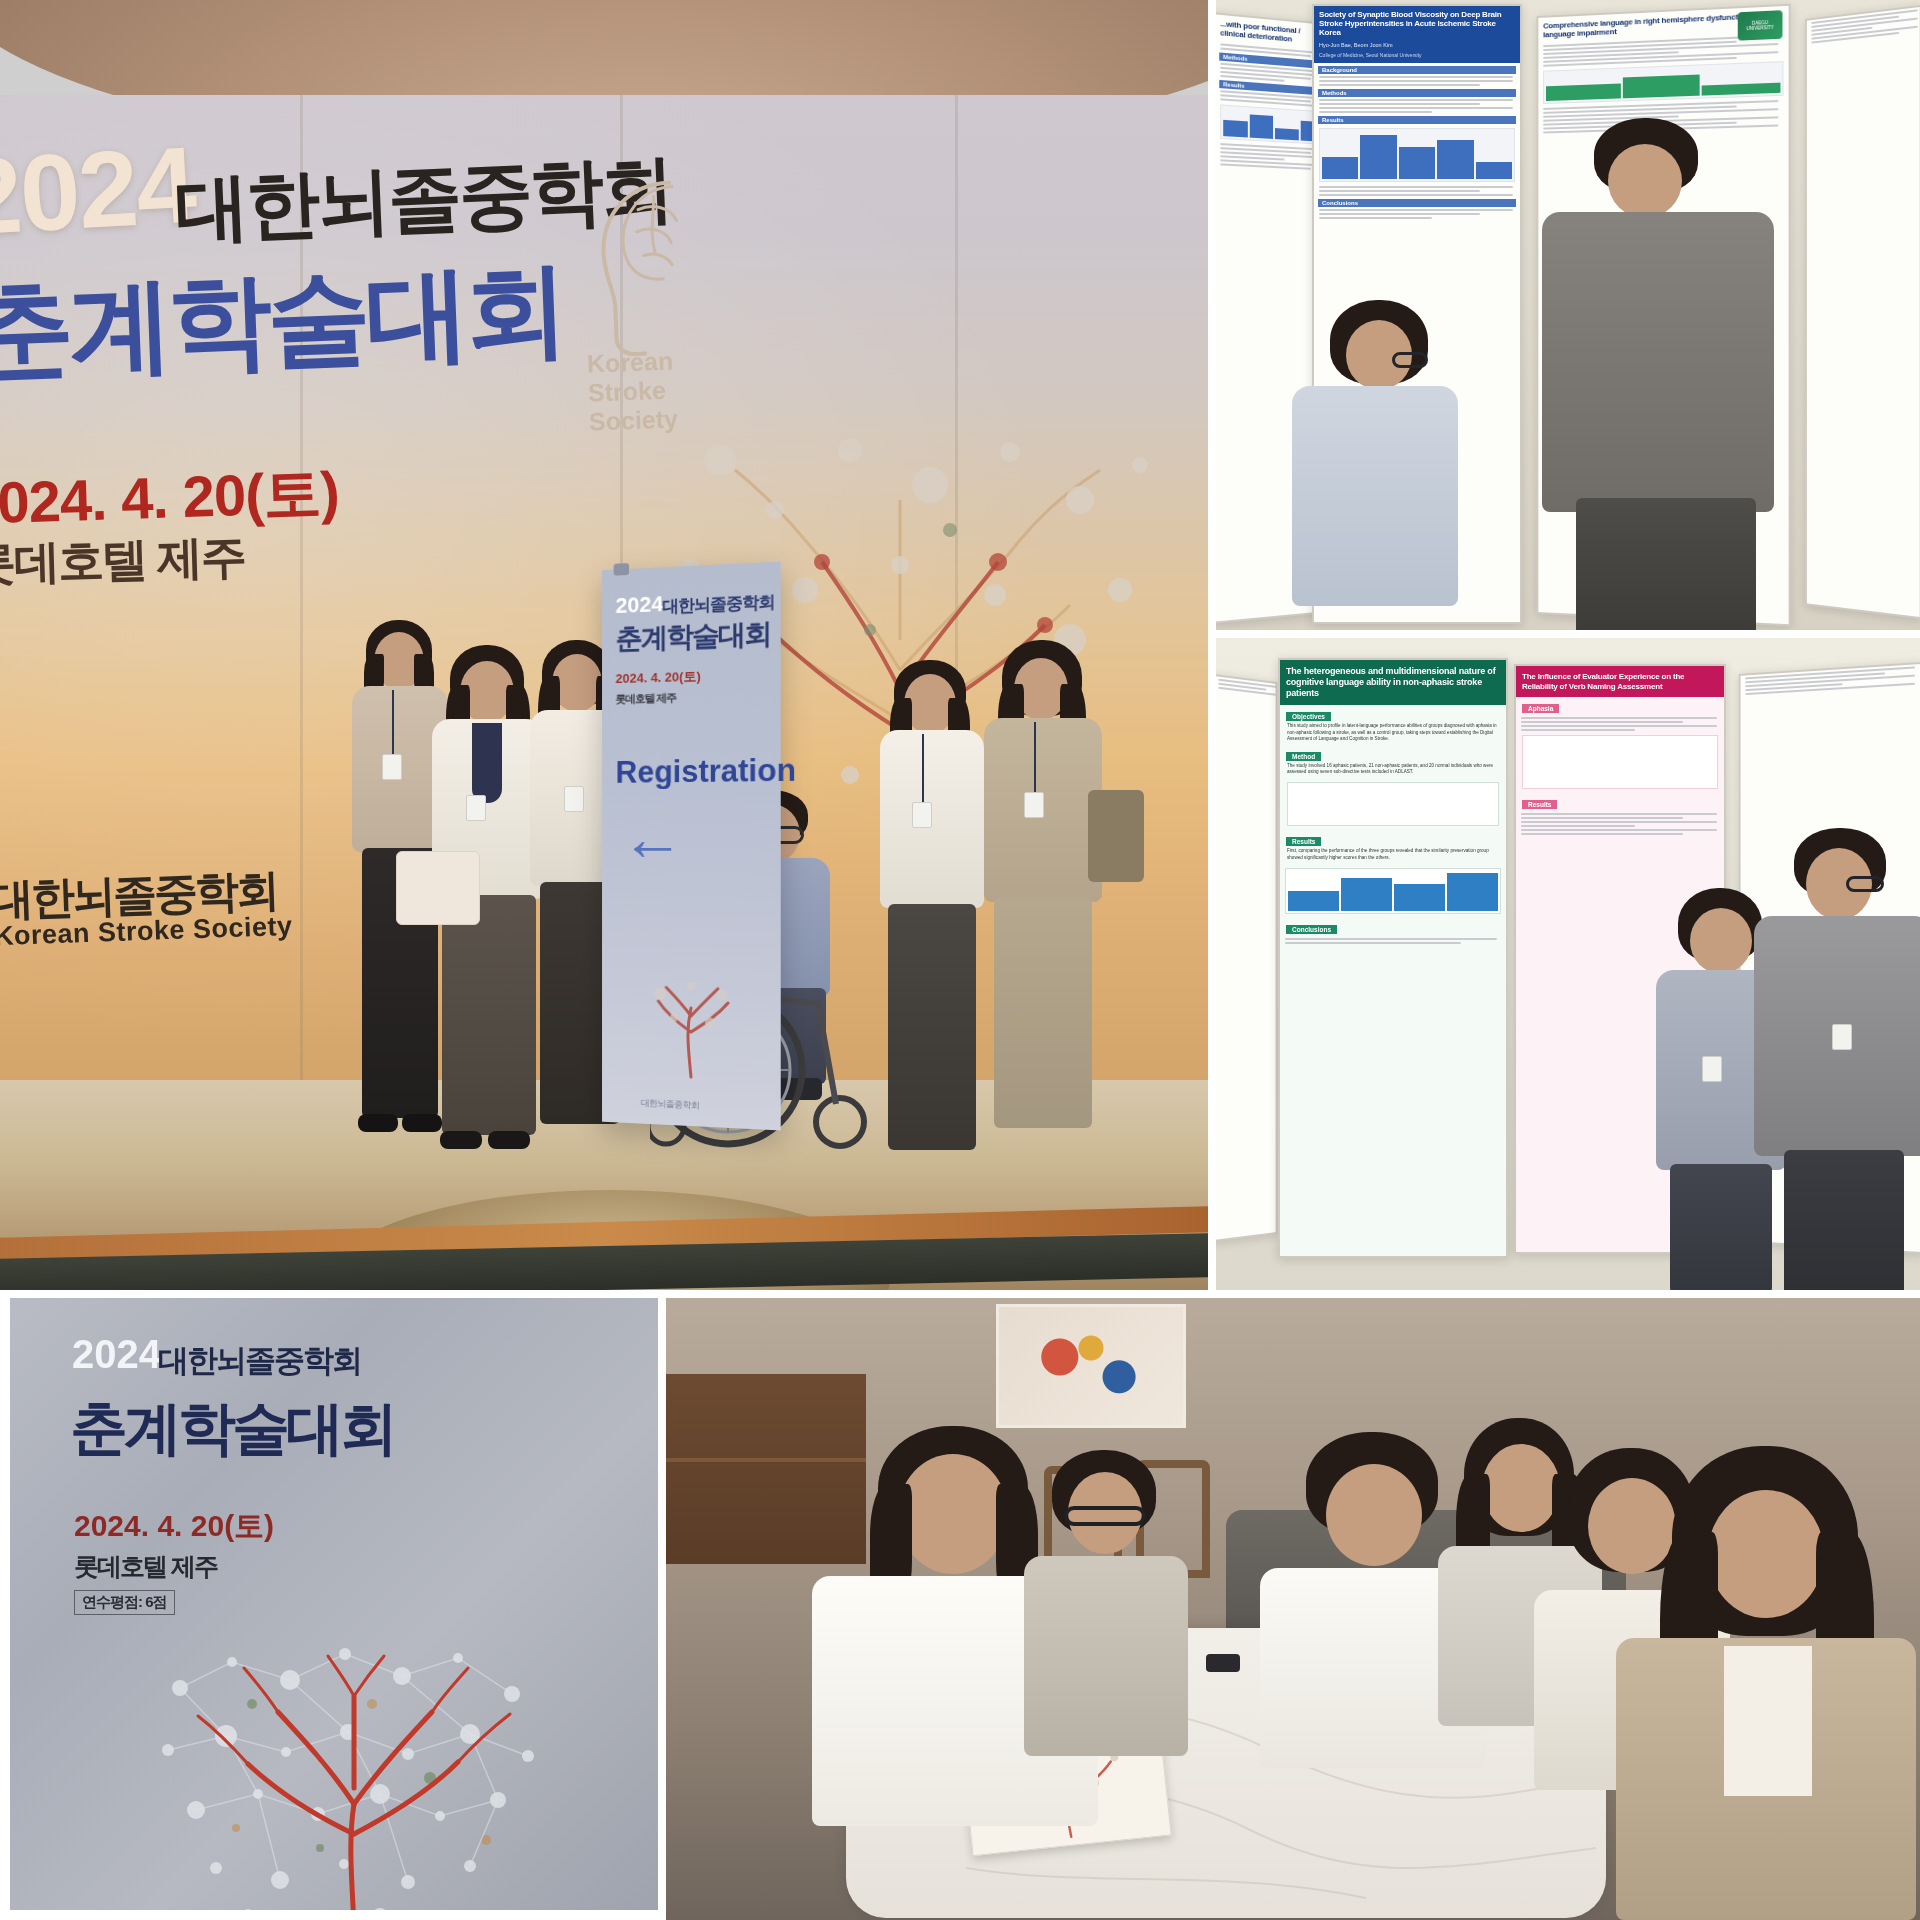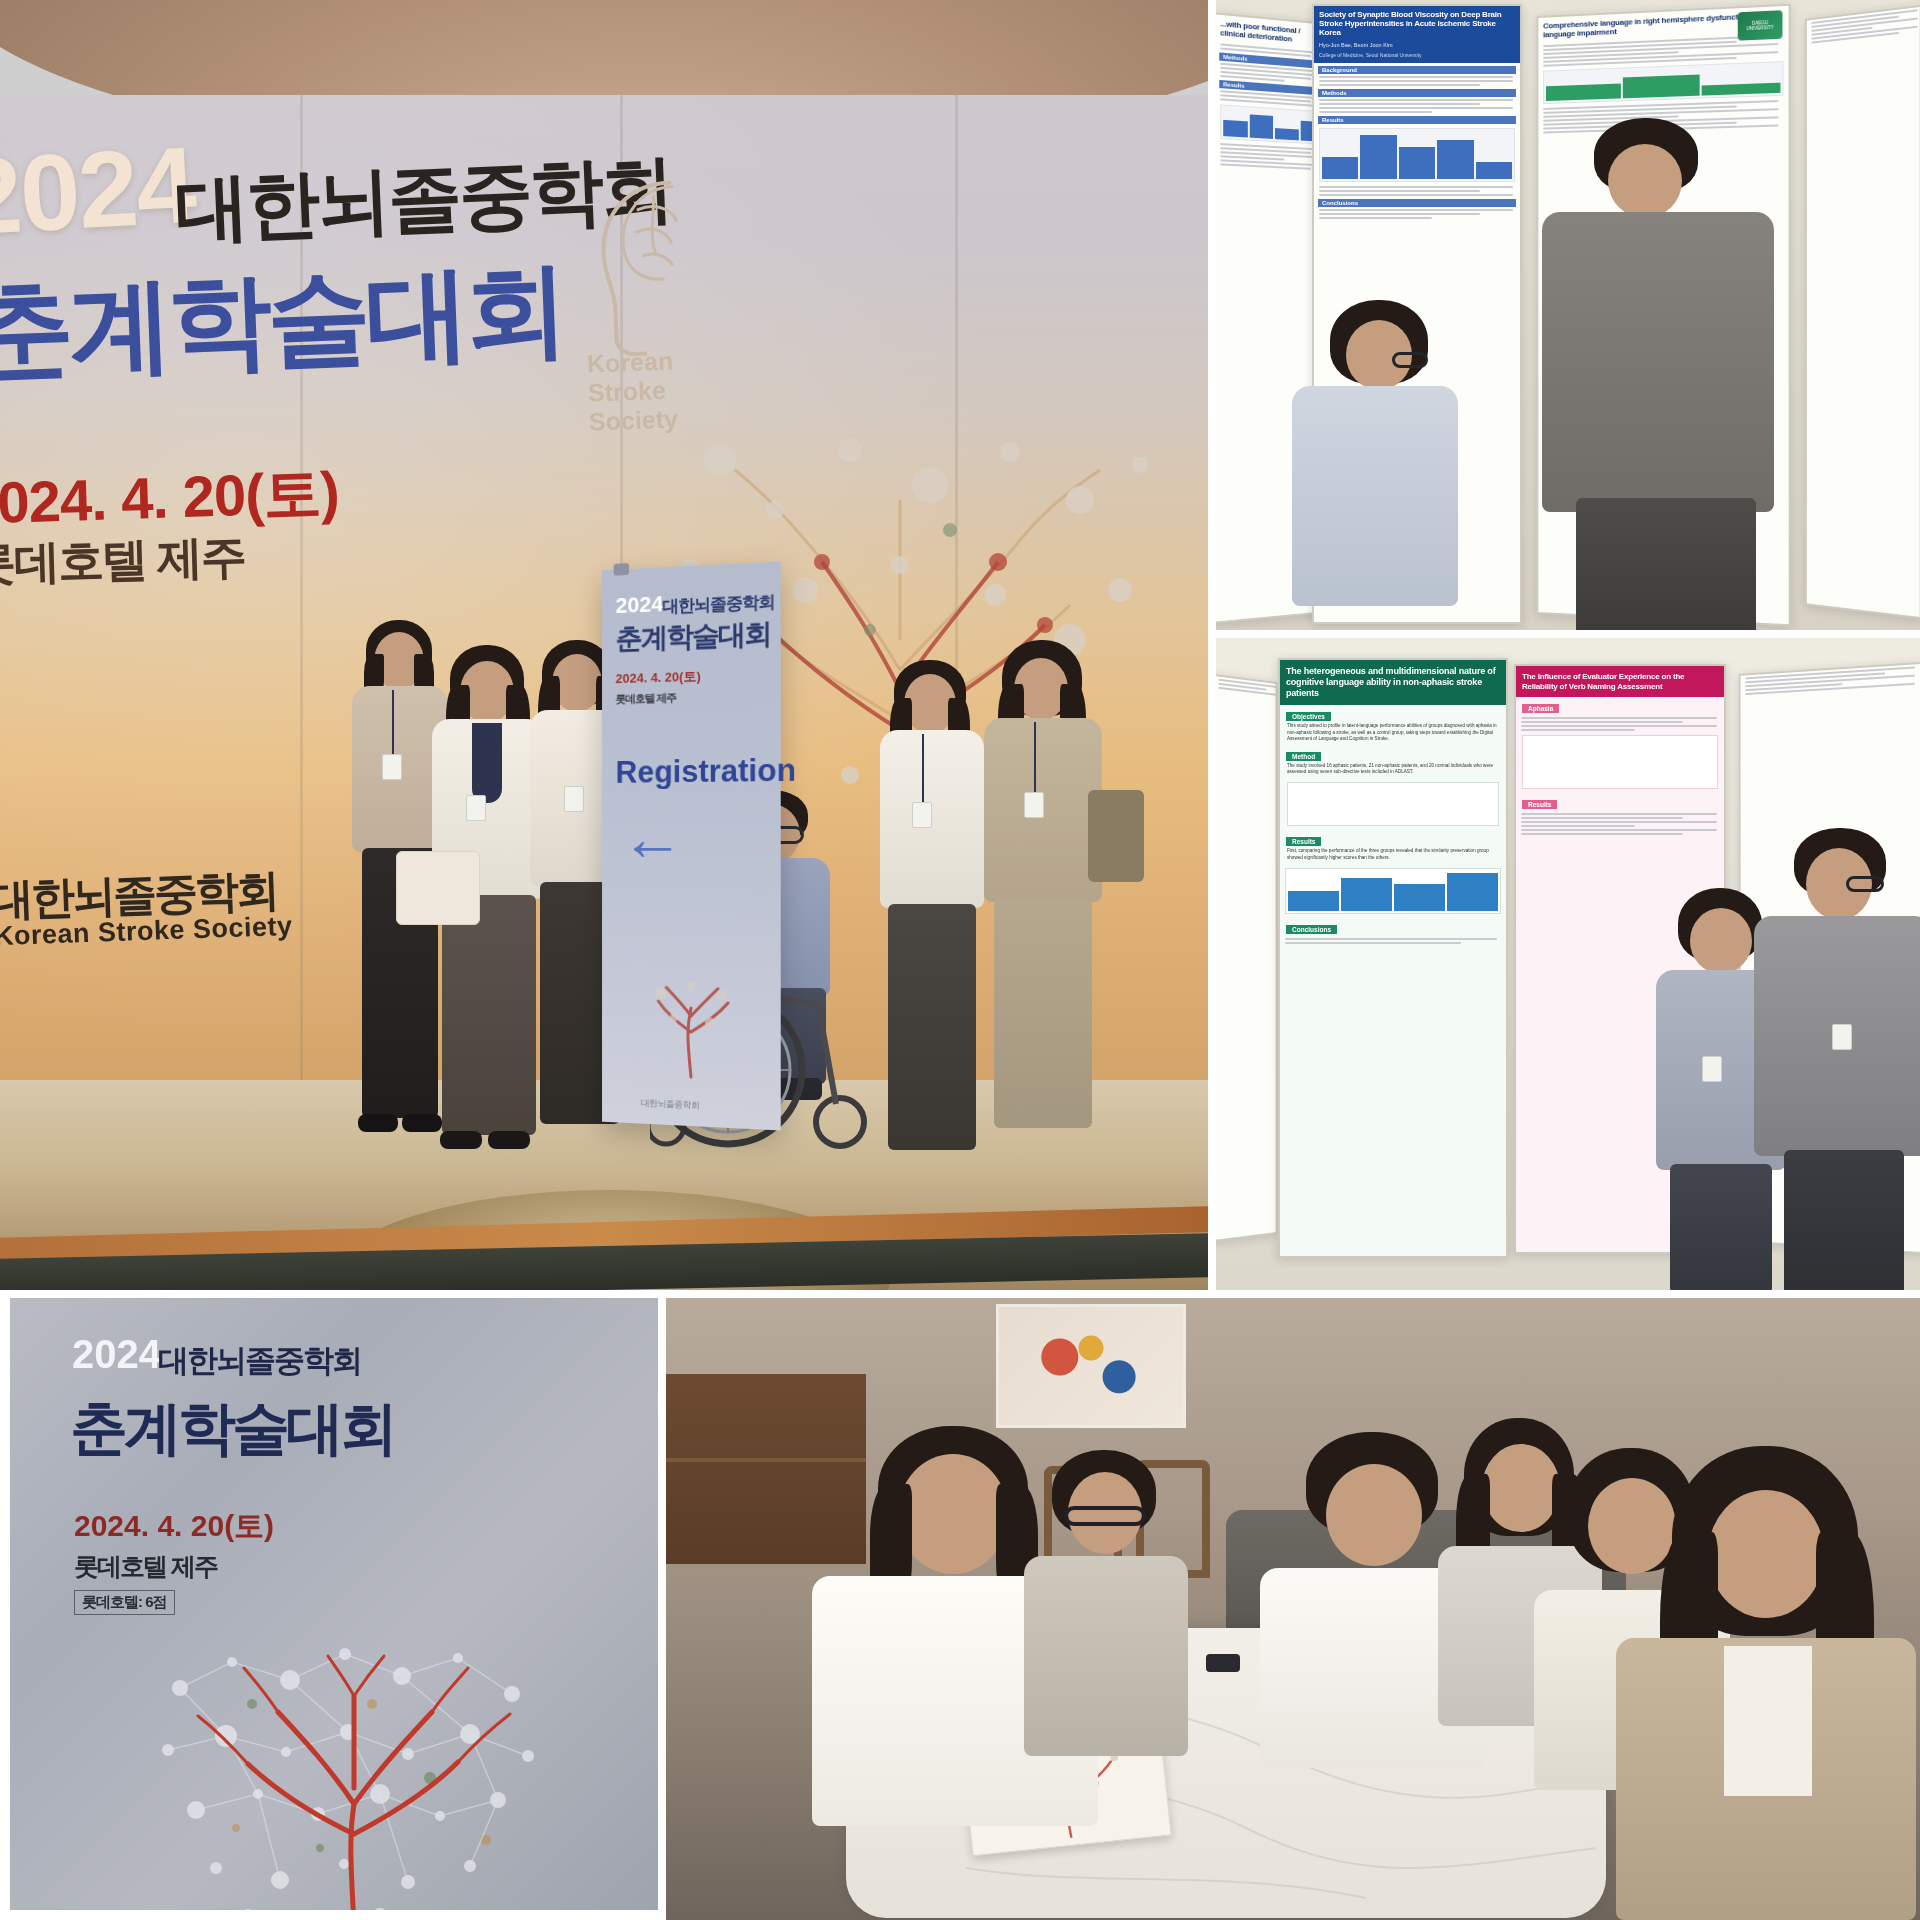--- a/index.html
+++ b/index.html
@@ -621,21 +621,21 @@
     </div>
   </div>
 
   <div class="panel" id="panel-book">
     <div class="book-bg"></div>
     <div class="bk-year">2024</div>
     <div class="bk-org">대한뇌졸중학회</div>
     <div class="bk-title">춘계학술대회</div>
     <div class="bk-date">2024. 4. 20(토)</div>
     <div class="bk-venue">롯데호텔 제주</div>
-    <div class="bk-credit">롯데호텔: 6점</div>
+    <div class="bk-credit">연수평점: 6점</div>
 
     <svg class="bk-brain" viewBox="0 0 430 300">
       <g fill="#e6e8ec" fill-opacity=".75">
         <circle cx="40" cy="60" r="8"></circle>
           <circle cx="92" cy="34" r="5"></circle>
           <circle cx="150" cy="52" r="10"></circle>
         <circle cx="205" cy="26" r="6"></circle>
           <circle cx="262" cy="48" r="9"></circle>
           <circle cx="318" cy="30" r="5"></circle>
         <circle cx="372" cy="66" r="8"></circle>

